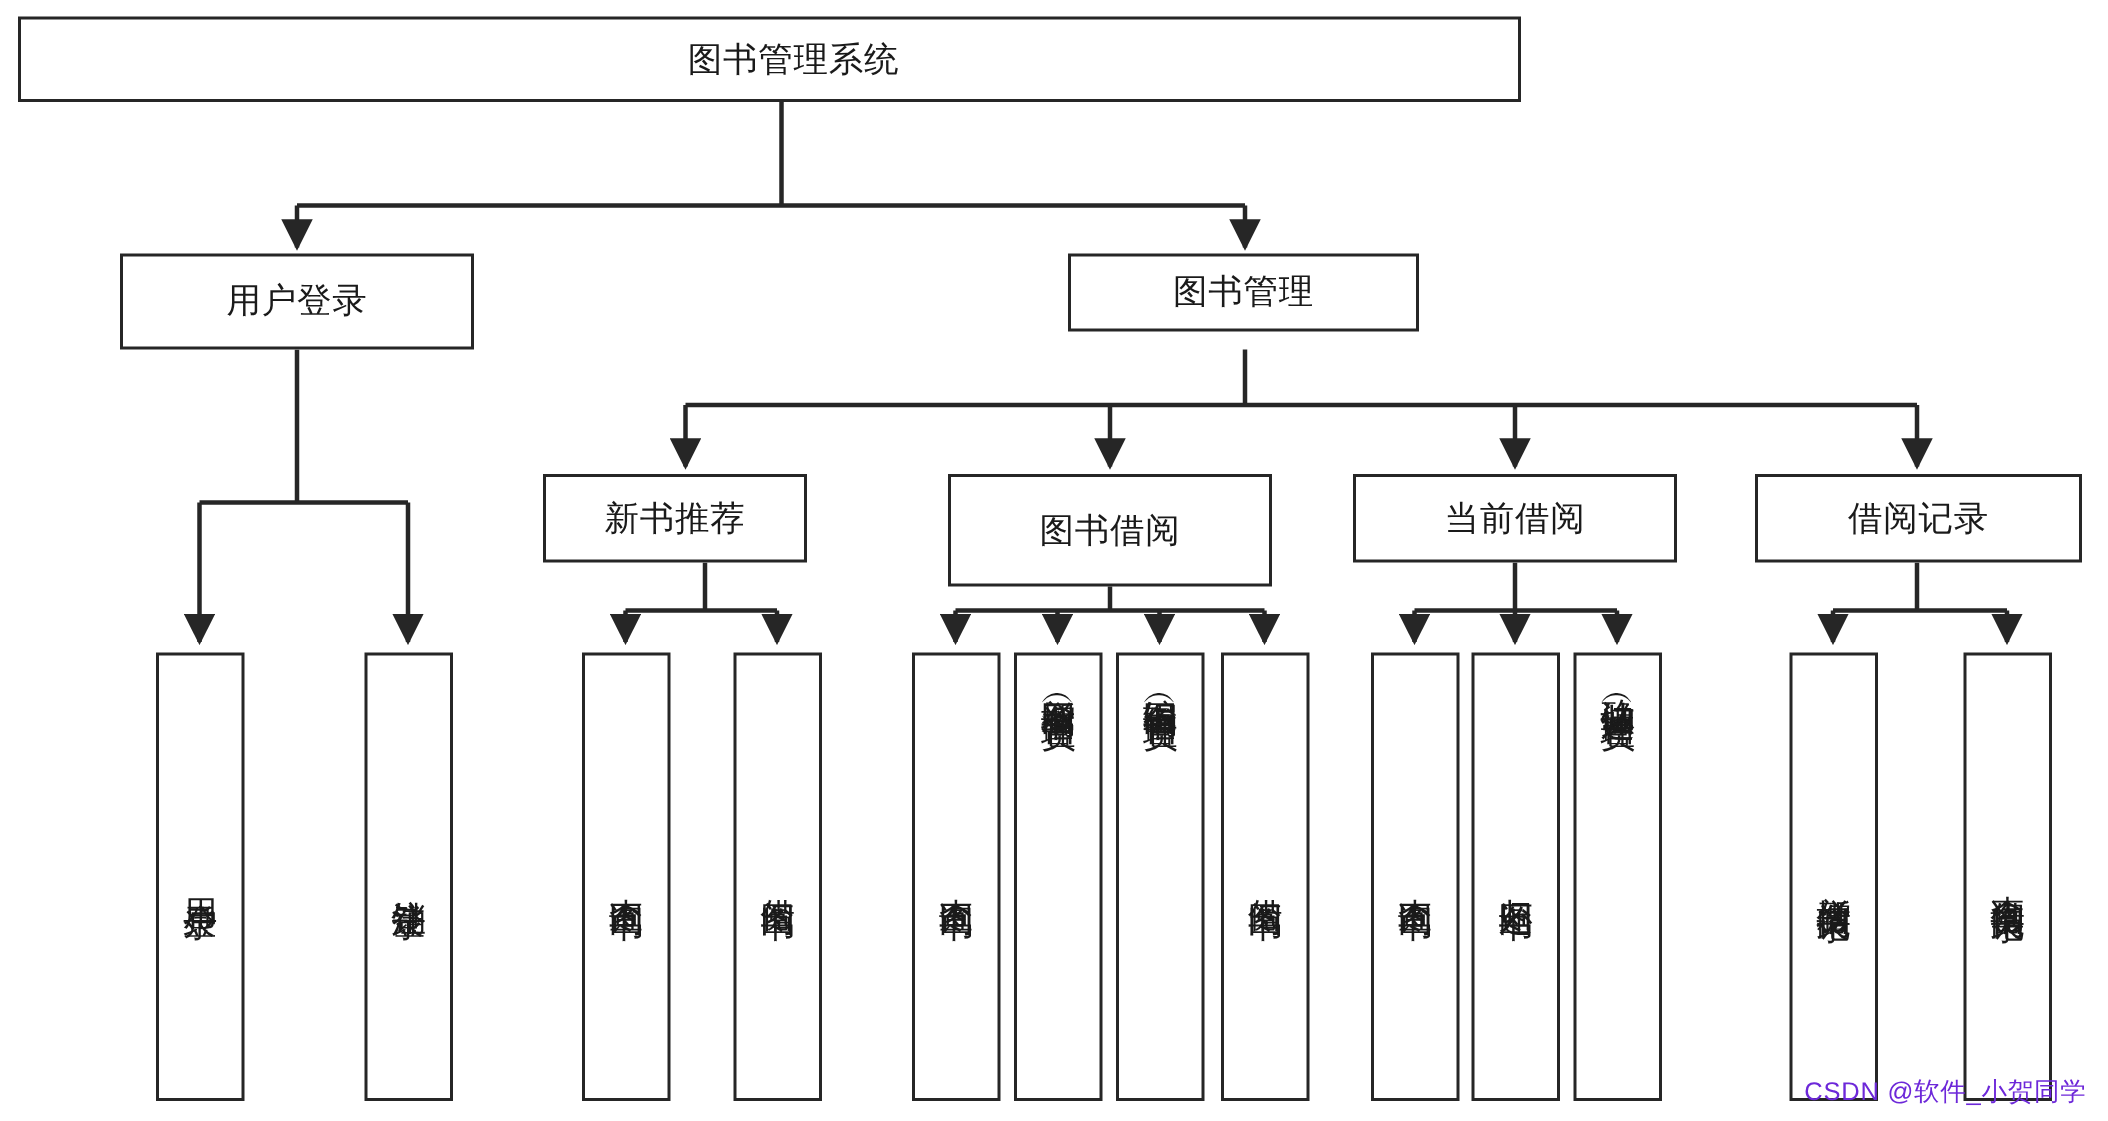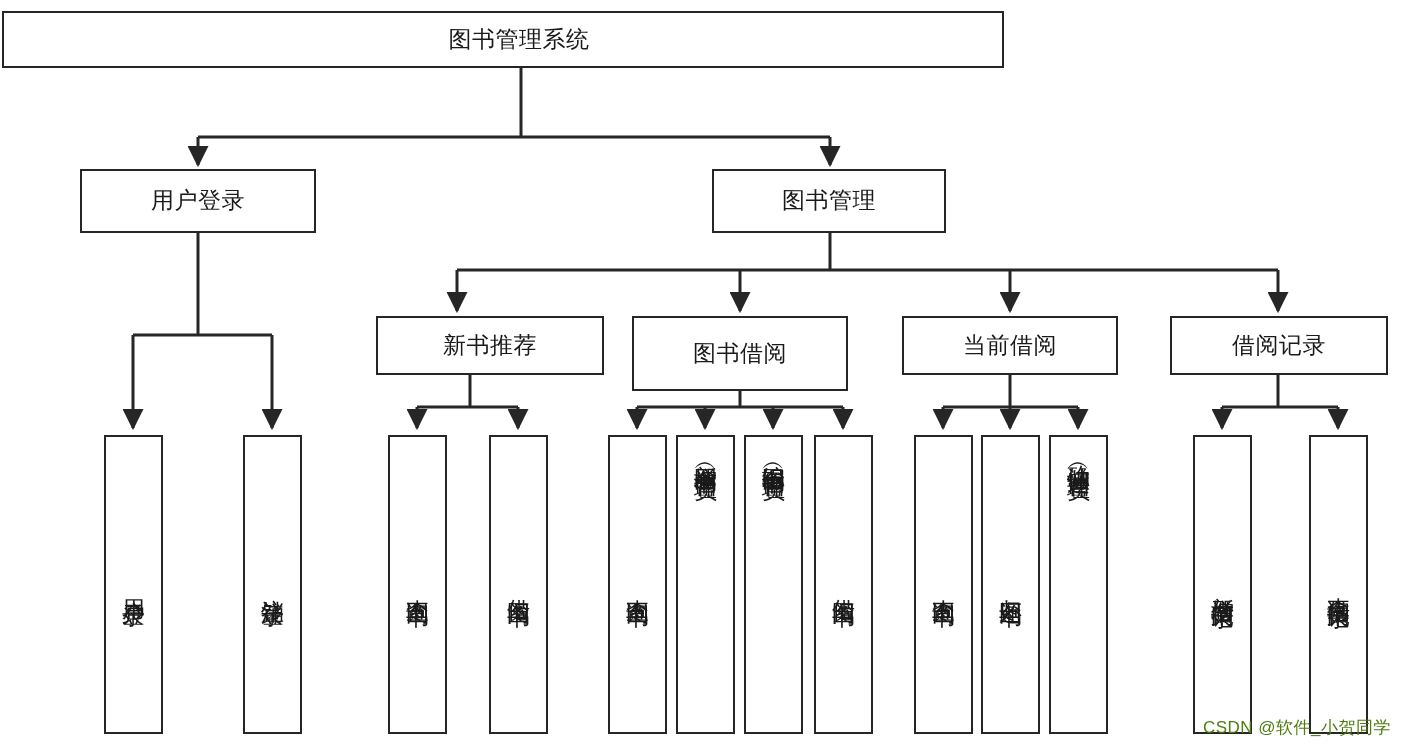--- a/index.html
+++ b/index.html
@@ -68,21 +68,21 @@
   
   .node.v.mid {
     align-items: center;
     padding-top: 0;
   }
   #watermark {
     position: absolute;
     right: 14px;
     bottom: 8px;
     font-size: 17px;
-    color: #4d7c0f;
+    color: #6d28d9;
     letter-spacing: 0.5px;
     z-index: 5;
     white-space: nowrap;
   }
 </style>
 </head>
 <body>
 
 <div id="canvas">
 
@@ -129,32 +129,32 @@
       <path d="M 1010 407 L 1010 428" marker-end="url(#arrow)"></path>
       <path d="M 1078 407 L 1078 428" marker-end="url(#arrow)"></path>
 
       <path d="M 1278 375 L 1278 407"></path>
       <path d="M 1222 407 L 1338 407"></path>
       <path d="M 1222 407 L 1222 428" marker-end="url(#arrow)"></path>
       <path d="M 1338 407 L 1338 428" marker-end="url(#arrow)"></path>
     </g>
   </svg>
 
-  <div class="node h root" style="left:2px; top:11px; width:1002px; height:57px;padding-left:32px;">
+  <div class="node h root" style="left:12px; top:11px; width:1002px; height:57px;padding-left:32px;">
     <span class="lbl">图书管理系统</span>
   </div>
 
   <div class="node h" style="left:80px; top:169px; width:236px; height:64px;">
     <span class="lbl">用户登录</span>
   </div>
-  <div class="node h" style="left:712px; top:169px; width:234px; height:64px;">
+  <div class="node h" style="left:712px; top:169px; width:234px; height:52px;">
     <span class="lbl">图书管理</span>
   </div>
 
-  <div class="node h" style="left:376px; top:316px; width:228px; height:59px;">
+  <div class="node h" style="left:362px; top:316px; width:176px; height:59px;">
     <span class="lbl">新书推荐</span>
   </div>
   <div class="node h" style="left:632px; top:316px; width:216px; height:75px;">
     <span class="lbl">图书借阅</span>
   </div>
   <div class="node h" style="left:1170px; top:316px; width:218px; height:59px;">
     <span class="lbl">借阅记录</span>
   </div>
   <div class="node h" style="left:902px; top:316px; width:216px; height:59px;">
     <span class="lbl">当前借阅</span>

